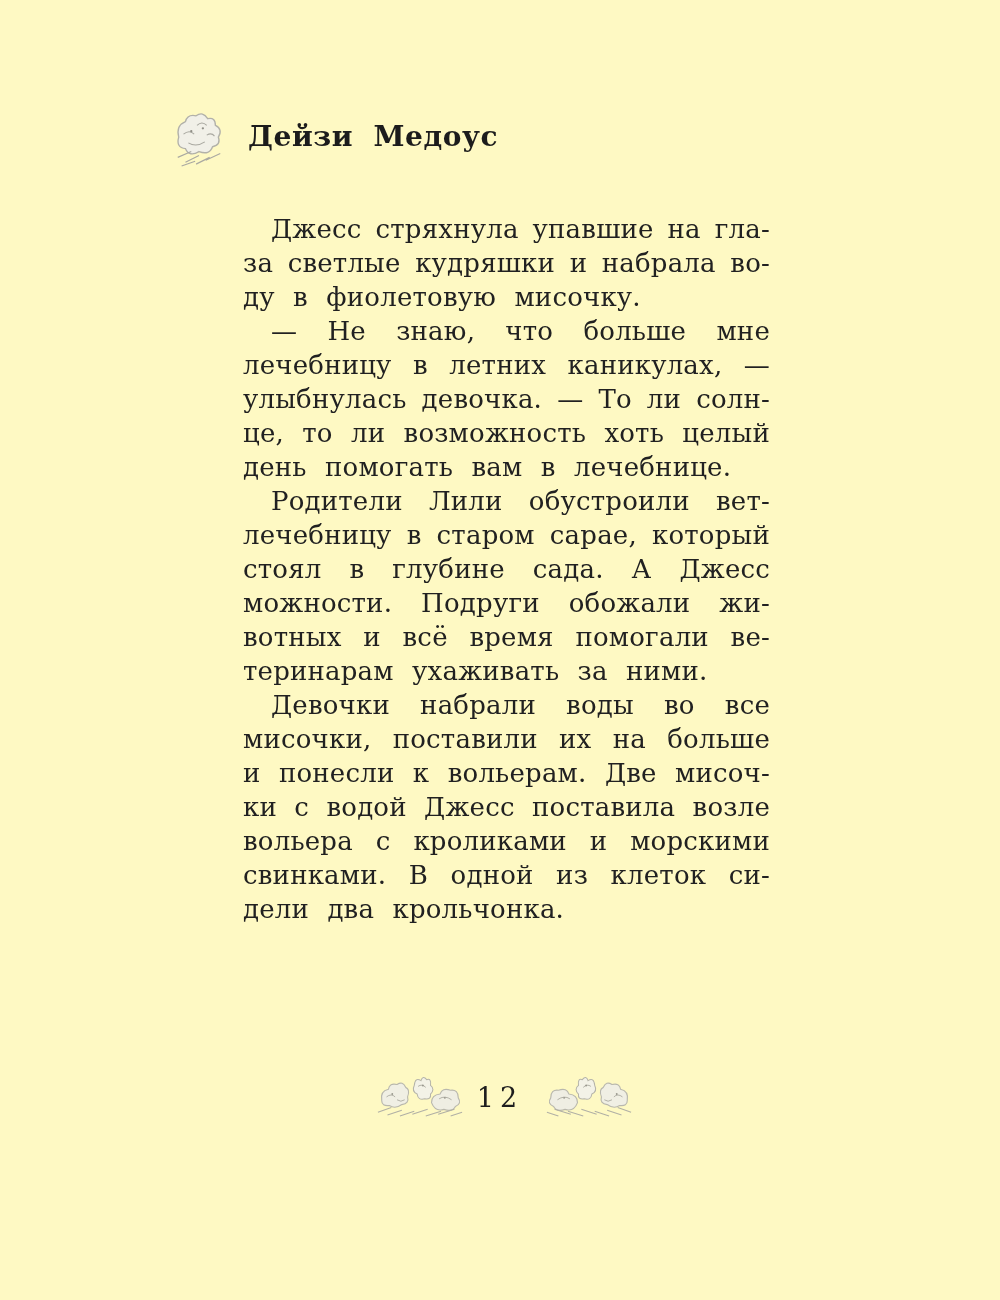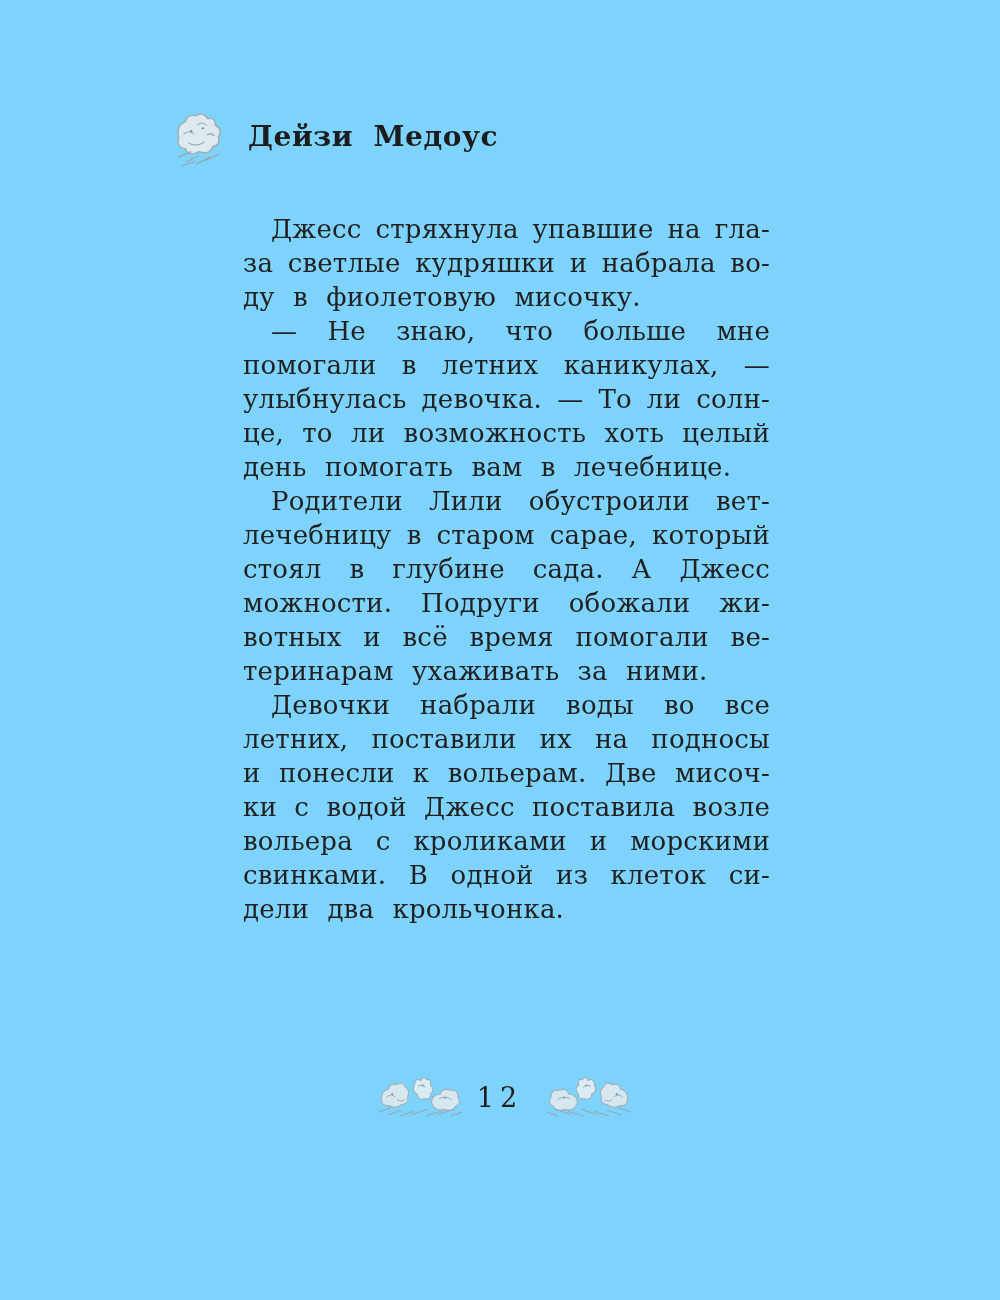--- a/index.html
+++ b/index.html
@@ -4,21 +4,21 @@
 <style>
   html, body {
     margin: 0;
     padding: 0;
     background: #ffffff;
   }
   .page {
     position: relative;
     width: 1000px;
     height: 1300px;
-    background: #7dd3fc;
+    background: #fef9c3;
     overflow: hidden;
     font-family: "DejaVu Serif", "Liberation Serif", serif;
     color: #212121;
   }
 
   
   .header {
     position: absolute;
     left: 170px;
     top: 108px;
@@ -106,34 +106,34 @@
     </svg>
     <div class="author-name">Дейзи Медоус</div>
   </div>
 
   <div class="text-block">
     <div class="line first">Джесс стряхнула упавшие на гла-</div>
     <div class="line">за светлые кудряшки и набрала во-</div>
     <div class="line plast">ду в фиолетовую мисочку.</div>
 
     <div class="line first">— Не знаю, что больше мне</div>
-    <div class="line">помогали в летних каникулах, —</div>
+    <div class="line">лечебницу в летних каникулах, —</div>
     <div class="line">улыбнулась девочка. — То ли солн-</div>
     <div class="line">це, то ли возможность хоть целый</div>
     <div class="line plast">день помогать вам в лечебнице.</div>
 
     <div class="line first">Родители Лили обустроили вет-</div>
     <div class="line">лечебницу в старом сарае, который</div>
     <div class="line">стоял в глубине сада. А Джесс</div>
     <div class="line">можности. Подруги обожали жи-</div>
     <div class="line">вотных и всё время помогали ве-</div>
     <div class="line plast">теринарам ухаживать за ними.</div>
 
     <div class="line first">Девочки набрали воды во все</div>
-    <div class="line">летних, поставили их на подносы</div>
+    <div class="line">мисочки, поставили их на больше</div>
     <div class="line">и понесли к вольерам. Две мисоч-</div>
     <div class="line">ки с водой Джесс поставила возле</div>
     <div class="line">вольера с кроликами и морскими</div>
     <div class="line">свинками. В одной из клеток си-</div>
     <div class="line plast">дели два крольчонка.</div>
   </div>
 
   <svg class="footer-ornament left" viewBox="0 0 92 48" xmlns="http://www.w3.org/2000/svg" fill="none">
     <path d="M6 30 Q4 20 13 18 Q14 11 22 13 Q28 9 31 16 Q36 18 33 26 Q35 33 27 34 Q20 39 14 35 Q6 36 6 30 Z" fill="#ededed" stroke="#a8a8a8" stroke-width="1.2"></path>
     <path d="M40 14 Q41 5 47 9 Q49 3 53 8 Q58 6 57 14 Q62 18 57 23 Q58 29 51 28 Q44 30 43 23 Q37 20 40 14 Z" fill="#f1f1f1" stroke="#a3a3a3" stroke-width="1.1"></path>

